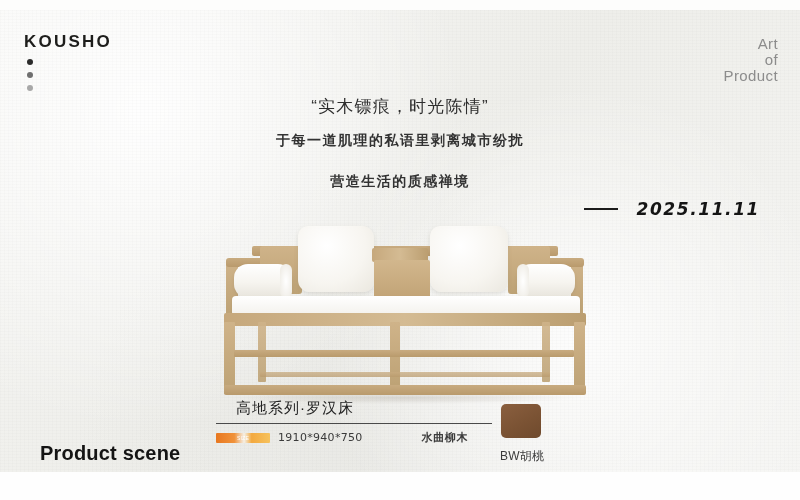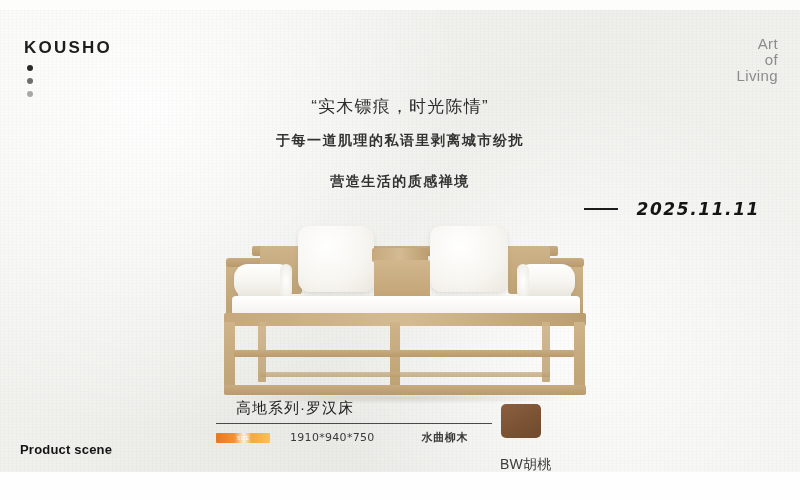--- a/index.html
+++ b/index.html
@@ -44,21 +44,21 @@
     position: absolute;
     bottom: 0; left: 0; right: 0;
     height: 28px;
     background: #fefefe;
   }
 
   
   .brand {
     position: absolute;
     left: 24px;
-    top: 39px;
+    top: 33px;
     width: 130px;
   }
   .brand-name {
     font-size: 17px;
     font-weight: 700;
     letter-spacing: 2.2px;
     color: #1d1d1b;
     line-height: 1;
   }
   .brand-dots {
@@ -229,21 +229,21 @@
   .info-rule {
     margin-top: 5px;
     width: 276px;
     height: 1px;
     background: #4a4a4a;
   }
   .info-row {
     margin-top: 7px;
     display: flex;
     align-items: center;
-    gap: 20px;
+    gap: 8px;
   }
   .size-badge {
     width: 54px;
     height: 10px;
     border-radius: 1px;
     background: linear-gradient(90deg, #e8771f 0%, #f0923a 34%, #f5f0e6 52%, #f3a93f 66%, #f6c25d 100%);
     font-size: 5px;
     color: #ffffff;
     line-height: 10px;
     text-align: center;
@@ -286,33 +286,33 @@
   }
   .swatch .chip.bw {
     background: linear-gradient(150deg,#8a5f3f 0%, #7b5334 55%, #6f4a2d 100%);
   }
   .swatch .chip.na {
     background:
       repeating-linear-gradient(92deg, rgba(184,152,107,0.30) 0px, rgba(184,152,107,0.30) 1px, rgba(255,255,255,0) 1px, rgba(255,255,255,0) 4px),
       linear-gradient(150deg,#e3cfab 0%, #d8c297 55%, #cdb487 100%);
   }
   .swatch .chip-label {
-    margin-top: 18px;
-    font-size: 14px;
+    margin-top: 10px;
+    font-size: 12px;
     color: #3a3a3a;
     letter-spacing: 0.2px;
     white-space: nowrap;
   }
 
   
   .footer-label {
     position: absolute;
-    left: 20px;
+    left: 40px;
     top: 442px;
-    font-size: 13px;
+    font-size: 20px;
     font-weight: 700;
     color: #141414;
     letter-spacing: 0.2px;
   }
 </style>
 </head>
 <body>
 
 <div id="poster">
 
@@ -326,21 +326,21 @@
       <i></i>
       <i></i>
       <i></i>
     </div>
   </div>
 
 
   <div class="art-of-living">
     <div>Art</div>
     <div>of</div>
-    <div>Living</div>
+    <div>Product</div>
   </div>
 
   <div class="sub-block">
     <div class="sub-quote">“实木镖痕，时光陈情”</div>
     <div class="sub-line">于每一道肌理的私语里剥离城市纷扰</div>
     <div class="sub-line">营造生活的质感禅境</div>
   </div>
 
   <div class="date-row">
     <span class="date-rule"></span>

